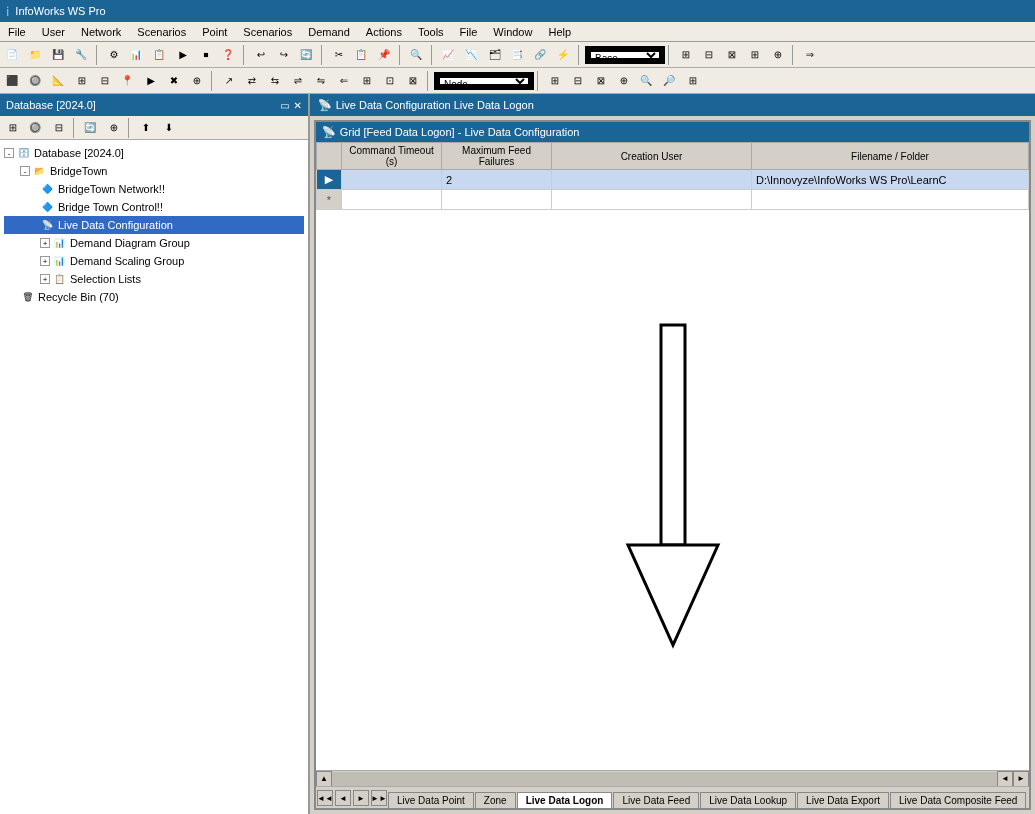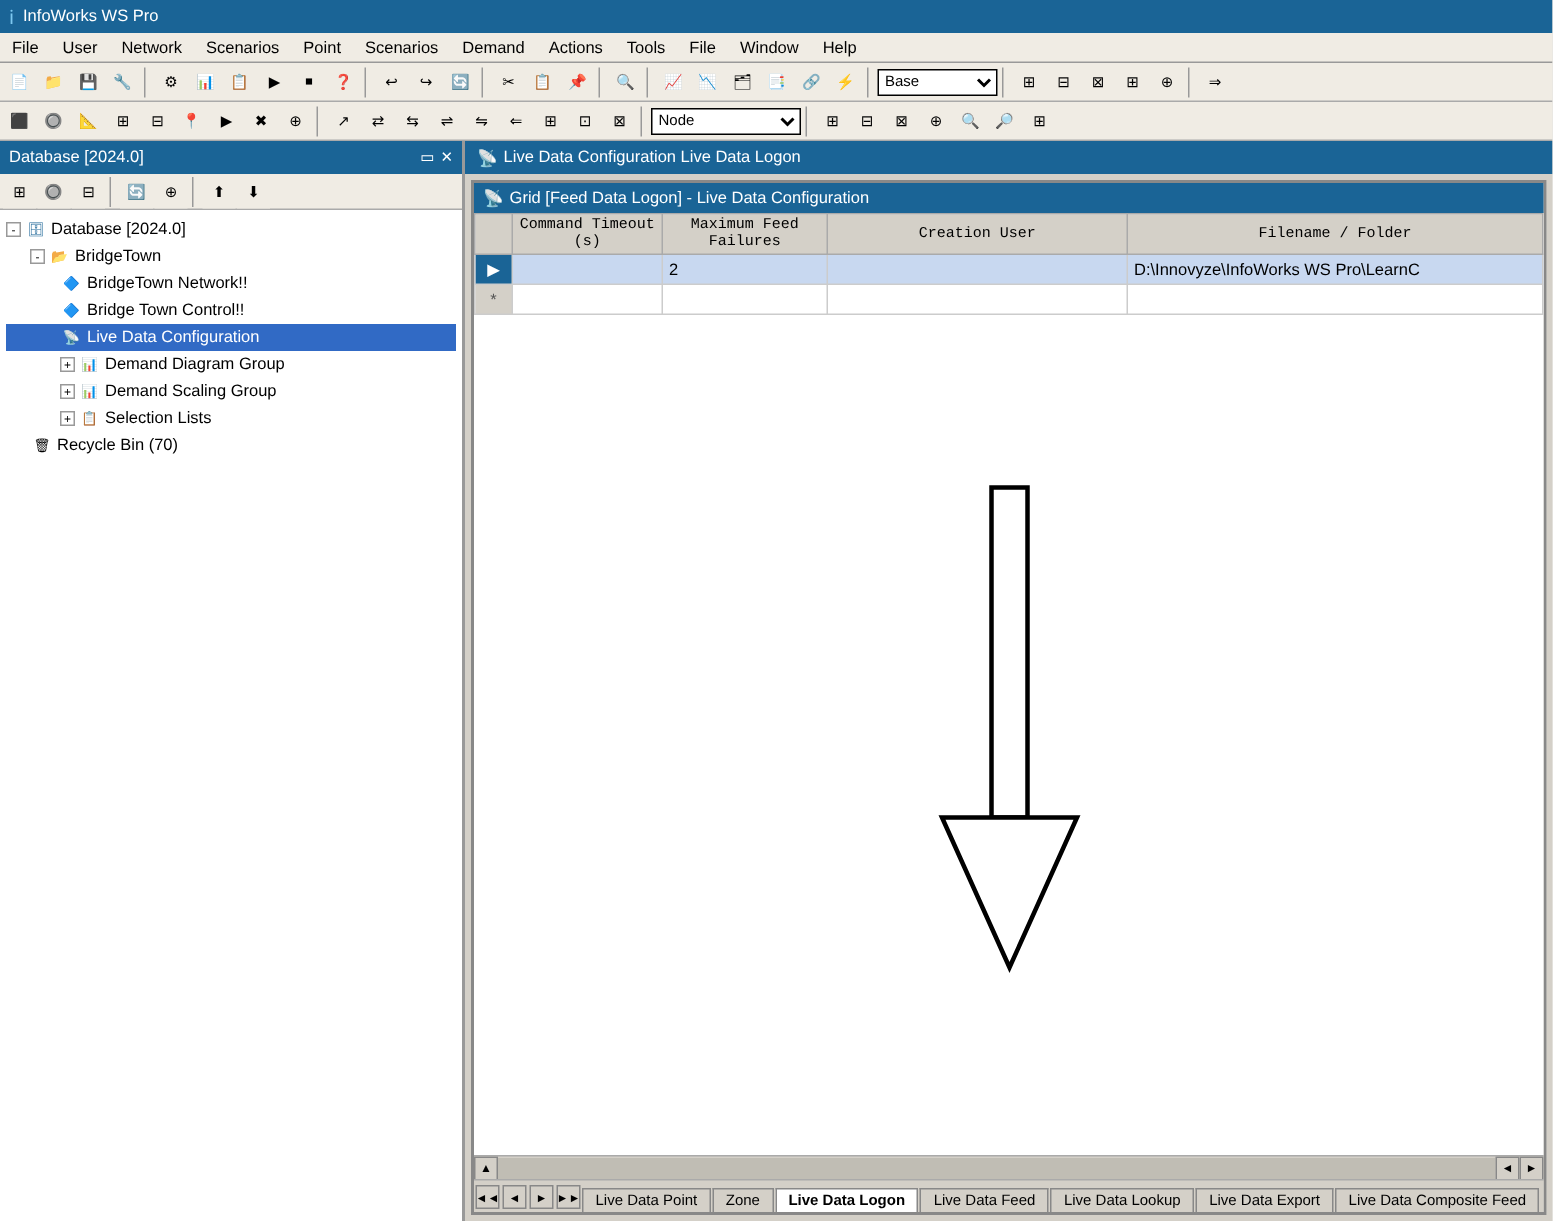--- a/index.html
+++ b/index.html
@@ -9,21 +9,21 @@
     #title-bar { background: #1a6496; color: white; padding: 2px 6px; font-size: 11px; display: flex; align-items: center; gap: 6px; height: 22px; }
 
     
     #menu-bar { background: #f0ece4; border-bottom: 1px solid #999; height: 20px; display: flex; align-items: center; }
     #menu-bar span { padding: 2px 8px; cursor: default; color: #000; }
 
     
     .toolbar { background: #f0ece4; border-bottom: 1px solid #aaa; height: 26px; display: flex; align-items: center; padding: 0 2px; gap: 1px; }
     .tb-btn { width: 22px; height: 22px; background: #f0ece4; border: 1px solid transparent; display: inline-flex; align-items: center; justify-content: center; cursor: pointer; font-size: 10px; }
     .tb-sep { width: 4px; height: 20px; border-left: 1px solid #999; margin: 0 2px; }
-    .tb-combo { height: 18px; font-size: 10px; border: 1px solid #000000; background: white; min-width: 80px; }
+    .tb-combo { height: 18px; font-size: 10px; border: 6px solid #000000; background: white; min-width: 80px; }
 
     
     #main { display: flex; height: calc(814px - 22px - 20px - 52px); }
 
     
     #left-panel { width: 310px; background: #0369a1; border-right: 2px solid #999; display: flex; flex-direction: column; }
     #panel-header { background: #1a6496; color: white; padding: 2px 6px; font-size: 11px; display: flex; align-items: center; justify-content: space-between; height: 22px; }
     #panel-toolbar { background: #f0ece4; border-bottom: 1px solid #aaa; height: 24px; display: flex; align-items: center; padding: 0 2px; gap: 1px; }
     #tree { flex: 1; padding: 4px; background: white; overflow: auto; }
     .tree-item { display: flex; align-items: center; padding: 1px 0; cursor: pointer; white-space: nowrap; }
@@ -35,21 +35,21 @@
     #right-panel { flex: 1; background: #d4d0c8; display: flex; flex-direction: column; }
     #tab-header { background: #1a6496; color: white; padding: 2px 8px; font-size: 11px; height: 22px; display: flex; align-items: center; }
 
     
     #grid-window { margin: 4px; background: #ecebe4; border: 2px solid #888; flex: 1; display: flex; flex-direction: column; }
     #grid-title { background: #1a6496; color: white; padding: 2px 6px; font-size: 11px; height: 20px; display: flex; align-items: center; }
     #grid-content { flex: 1; background: white; overflow: hidden; display: flex; flex-direction: column; }
 
     
     #grid-table { width: 100%; border-collapse: collapse; table-layout: fixed; }
-    #grid-table th { background: #d4d0c8; border: 1px solid #aaa; padding: 2px 4px; text-align: center; font-weight: normal; font-size: 10px; vertical-align: middle; font-family: Liberation Mono, monospace; }
+    #grid-table th { background: #d4d0c8; border: 1px solid #aaa; padding: 2px 4px; text-align: center; font-weight: normal; font-size: 10px; vertical-align: middle; }
     #grid-table td { border: 1px solid #ccc; padding: 1px 4px; font-size: 11px; height: 20px; }
     .row-indicator { width: 20px; background: #d4d0c8; text-align: center; }
     .row-indicator.active { background: #1a6496; color: white; }
     .row-indicator.new-row { background: #d4d0c8; color: #555; }
 
     
     #arrow-overlay { flex: 1; display: flex; align-items: center; justify-content: center; position: relative; }
 
     
     #bottom-tabs { height: 22px; background: #d4d0c8; border-top: 1px solid #aaa; display: flex; align-items: flex-end; }

